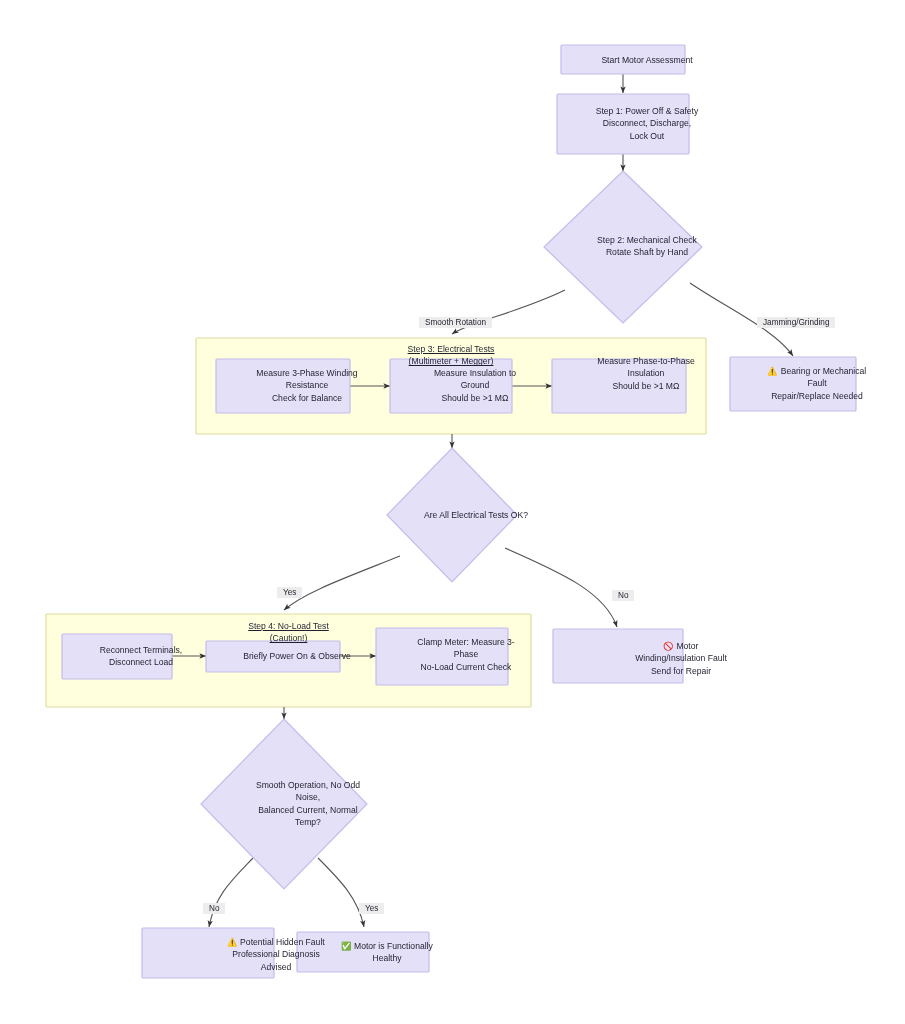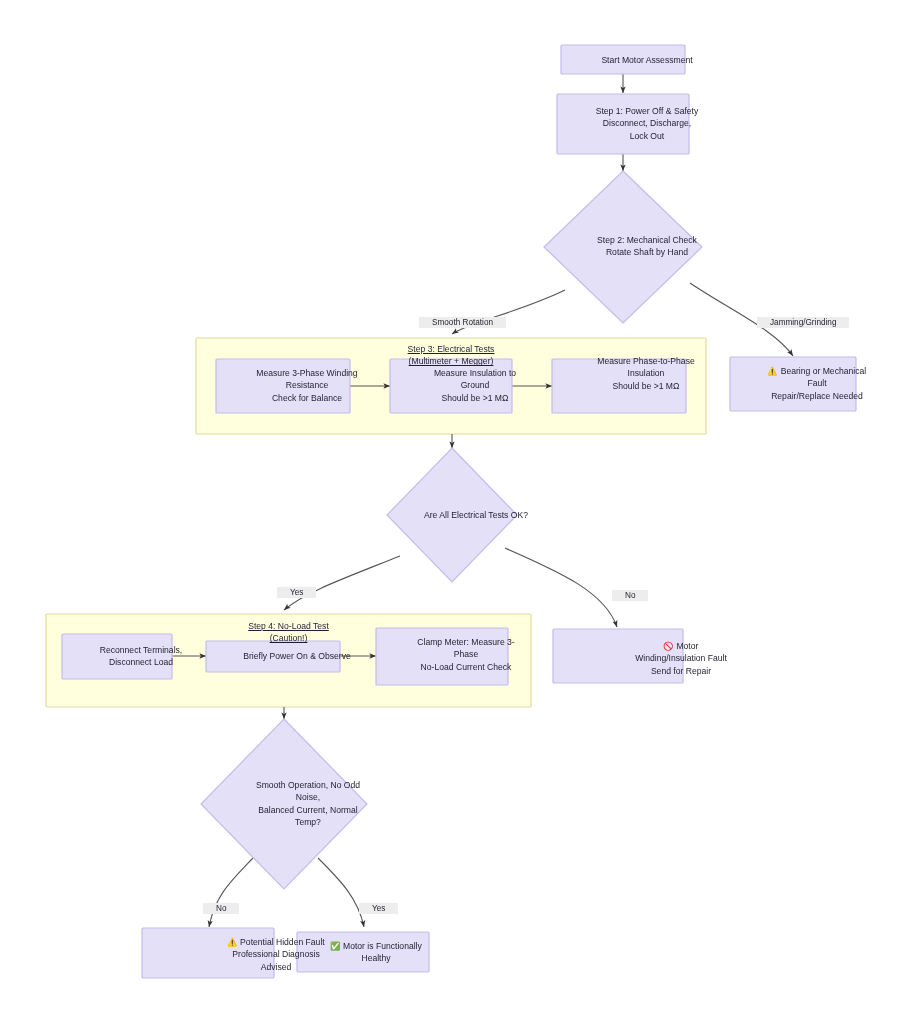--- a/index.html
+++ b/index.html
@@ -68,21 +68,21 @@
     white-space: pre-line;
     text-decoration: underline;
   }
   .edge-label {
     position: absolute;
     color: #1f1f2e;
     background: #ededed;
     font-family: "Liberation Sans", sans-serif;
     font-size: 8.2px;
     line-height: 11px;
-    padding: 0 13px;
+    padding: 0 6px;
     white-space: nowrap;
   }
   .emoji {
     font-family: "DejaVu Sans", sans-serif;
     font-size: 8.4px;
   }
 </style>
 </head>
 <body>
 
@@ -193,21 +193,21 @@
 
   <div class="node-label" style="left:209px; top:779px; width:150px;">Smooth Operation, No Odd
 Noise,
 Balanced Current, Normal
 Temp?</div>
 
   <div class="node-label" style="left:142px; top:936px; width:132px;margin-left:44px;"><span class="emoji">⚠️</span><span> Potential Hidden Fault
 Professional Diagnosis
 Advised</span></div>
 
-  <div class="node-label" style="left:286px; top:940px; width:132px;"><span class="emoji">✅</span><span> Motor is Functionally
+  <div class="node-label" style="left:297px; top:940px; width:132px;"><span class="emoji">✅</span><span> Motor is Functionally
 Healthy</span></div>
 
   <div class="edge-label" style="left:419px; top:317px;">Smooth Rotation</div>
 
   <div class="edge-label" style="left:757px; top:317px;">Jamming/Grinding</div>
 
   <div class="edge-label" style="left:277px; top:587px;">Yes</div>
 
   <div class="edge-label" style="left:612px; top:590px;">No</div>
 

